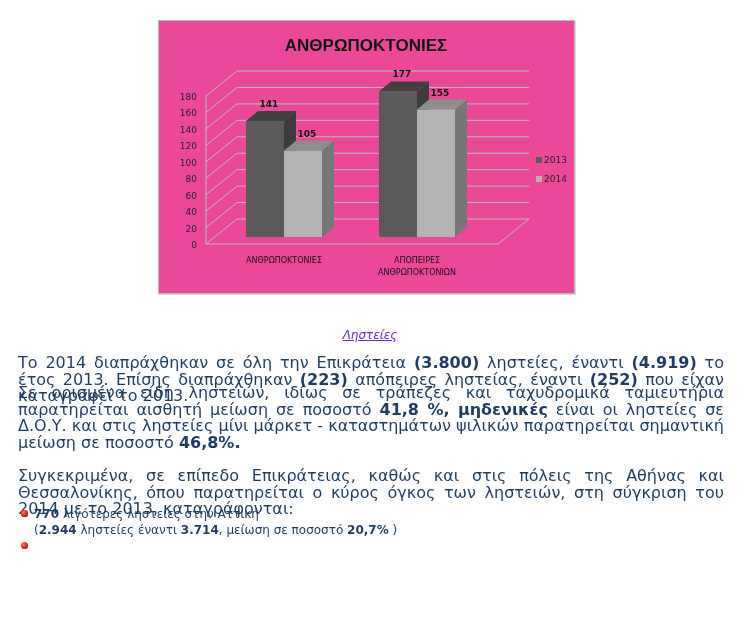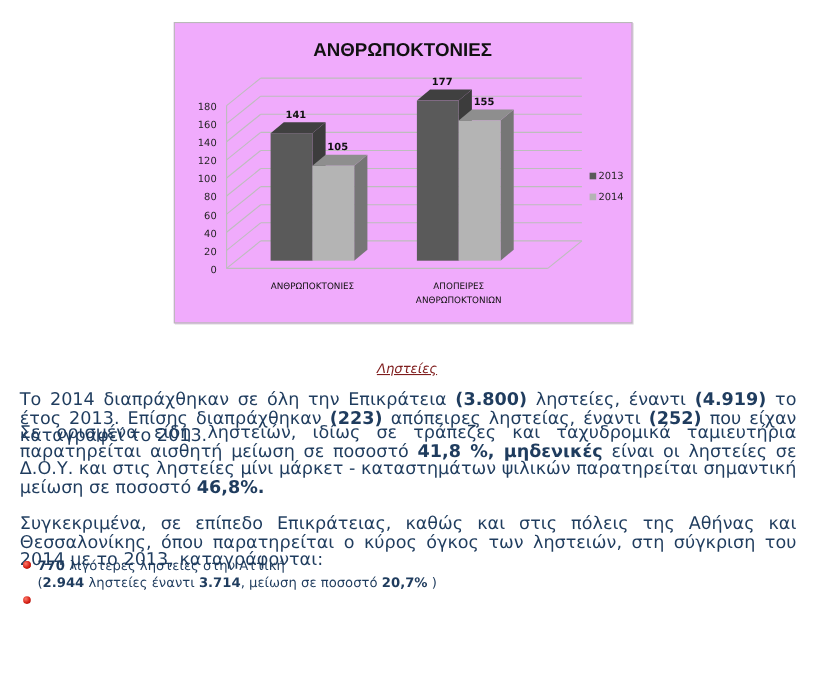--- a/index.html
+++ b/index.html
@@ -1,22 +1,22 @@
 <!DOCTYPE html>
 <html><head>
 <meta charset="utf-8">
 <style>
   html, body { margin:0; padding:0; background:#ffffff; }
   body { width:740px; height:625px; position:relative; overflow:hidden;
          font-family:"DejaVu Sans", sans-serif; color:#1f3c5e; }
   .chart-box { position:absolute; left:158px; top:20px; width:415px; height:272px;
-               border:1px solid #b9b9b9; background:#f0abfc; box-shadow:1px 1px 0 #d8d8d8; }
+               border:1px solid #b9b9b9; background:#ec4899; box-shadow:1px 1px 0 #d8d8d8; }
   .chart-box svg { position:absolute; left:0; top:0; }
   .heading { position:absolute; left:0; width:740px; top:328px; text-align:center;
-             font-size:12px; font-style:italic; text-decoration:underline; color:#7f1d1d; }
+             font-size:12px; font-style:italic; text-decoration:underline; color:#6d28d9; }
   .para { position:absolute; left:18px; width:706px; font-size:16px; line-height:16.5px;
           text-align:justify; color:#1f3c5e; }
   .para b { font-weight:bold; }
   .p1 { top:355px; }
   .p2 { top:385px; }
   .p3 { top:468px; }
   .list { position:absolute; left:18px; top:506px; width:500px; margin:0; padding:0; list-style:none;
           font-size:12px; line-height:16px; color:#1f3c5e; }
   .list li { position:relative; padding-left:16px; margin:0; }
   .bullet { position:absolute; left:3px; top:4px; width:7px; height:7px; border-radius:50%;

